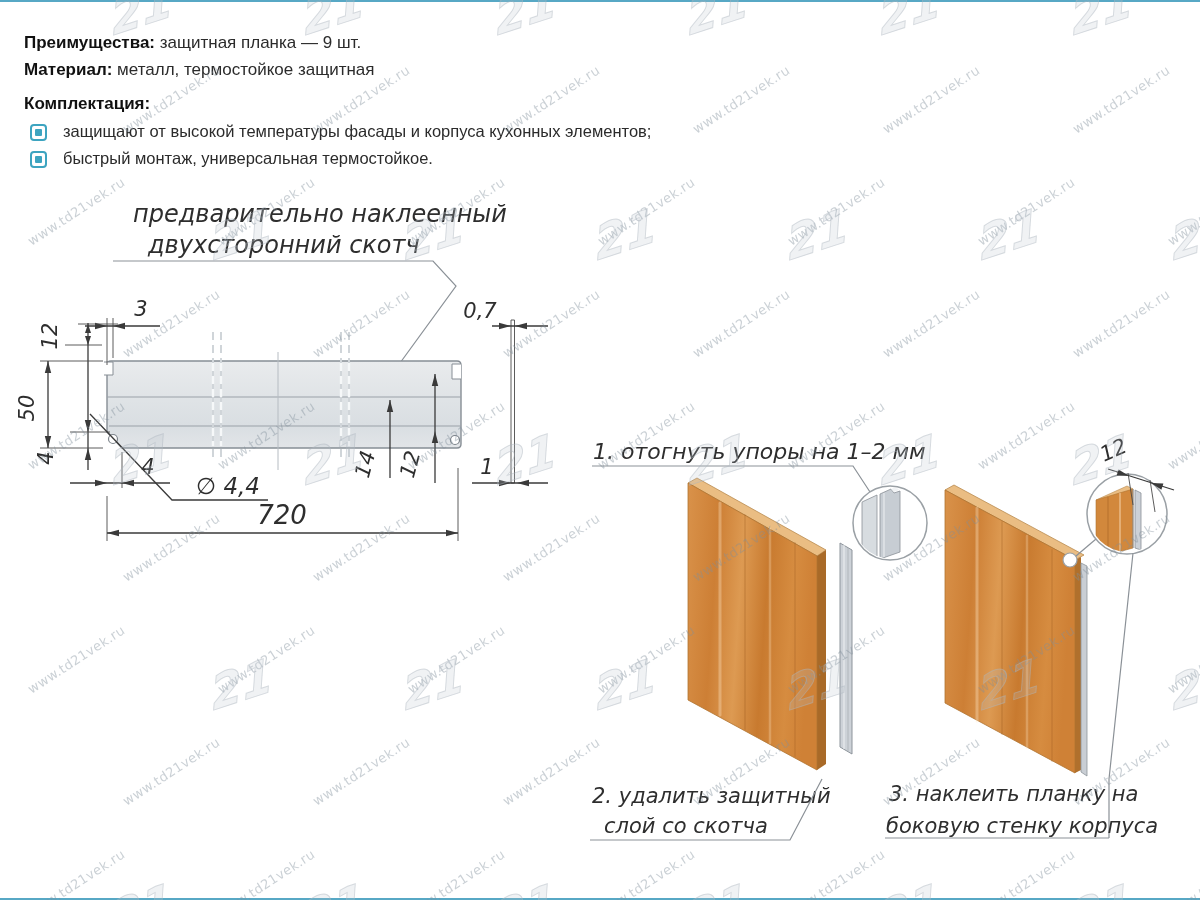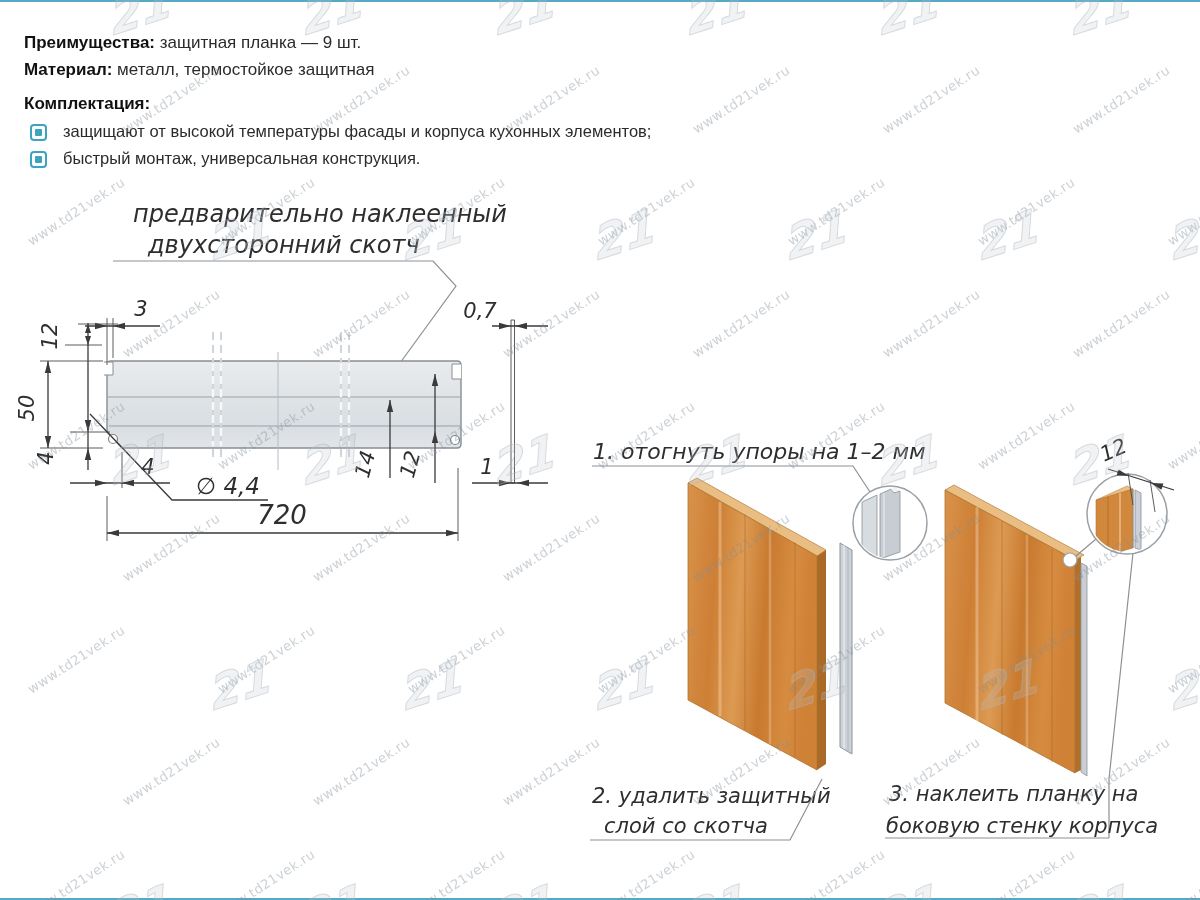--- a/index.html
+++ b/index.html
@@ -50,21 +50,21 @@
       <b>Материал:</b>
       <span>металл, термостойкое защитная</span>
     </p>
     <p class="hadv">Комплектация:</p>
     <div class="brow">
       <span class="bullet"></span>
       <span>защищают от высокой температуры фасады и корпуса кухонных элементов;</span>
     </div>
     <div class="brow">
       <span class="bullet"></span>
-      <span>быстрый монтаж, универсальная конструкция.</span>
+      <span>быстрый монтаж, универсальная термостойкое.</span>
     </div>
   </div>
 
   <svg width="1200" height="900" viewBox="0 0 1200 900">
     <defs>
       <linearGradient id="plankGrad" x1="0" y1="0" x2="0" y2="1">
         <stop offset="0" stop-color="#e9ebed"></stop>
           <stop offset="0.45" stop-color="#dfe3e6"></stop>
         <stop offset="0.75" stop-color="#d9dee2"></stop>
           <stop offset="1" stop-color="#e2e5e8"></stop>

